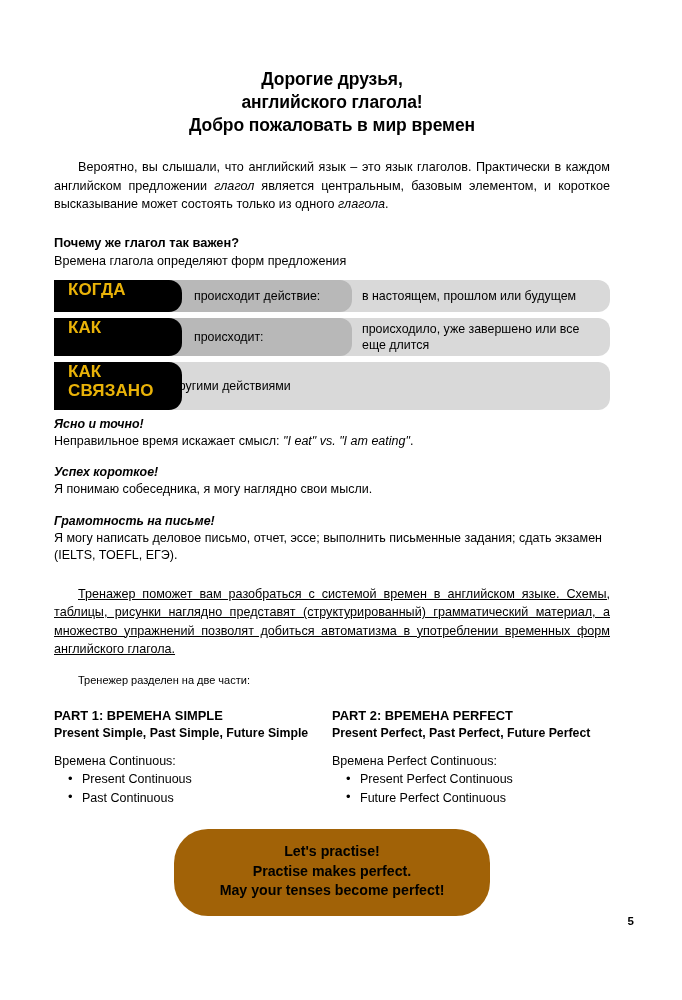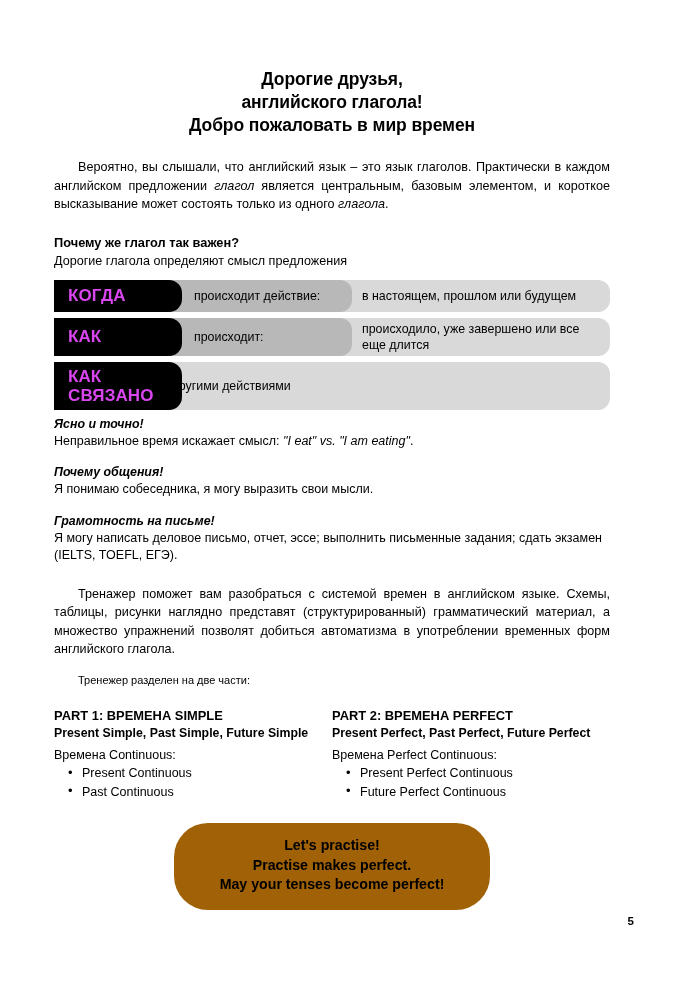--- a/index.html
+++ b/index.html
@@ -107,22 +107,22 @@
     padding-left: 140px;
   }
   .bar-black {
     position: absolute;
     left: 0; top: 0;
     width: 128px;
     bottom: 0;
     background: #000000;
     border-radius: 0 13px 13px 0;
     display: flex;
-    align-items: center;
-    color: #d946ef;
+    align-items: flex-start;
+    color: #eab308;
   }
   .bar-black .bt {
     font-size: 17px;
     font-weight: bold;
     line-height: 19px;
     padding-left: 14px;
     letter-spacing: 0.1px;
   }
   
   .bar.tallest .bar-black { width: 128px; border-radius: 0 13px 13px 0; }
@@ -144,20 +144,21 @@
   }
   .b-body i { font-style: italic; }
 
   
   .closing {
     margin-top: 20px;
     font-size: 12.6px;
     line-height: 18.6px;
     text-align: justify;
     text-indent: 24px;
+    text-decoration: underline;
   }
   .closing2 {
     font-size: 11px;
     line-height: 18.6px;
     text-indent: 24px;
   }
 
   
   .parts {
     margin-top: 18px;
@@ -170,21 +171,21 @@
     line-height: 16.5px;
   }
   .part-sub {
     font-size: 12.3px;
     font-weight: bold;
     line-height: 16.5px;
   }
   .part-lead {
     font-size: 12.5px;
     line-height: 18px;
-    margin-top: 5px;
+    margin-top: 11px;
   }
   ul.part-list {
     margin: 0;
     padding-left: 28px;
     list-style: none;
   }
   ul.part-list li {
     font-size: 12.5px;
     line-height: 18.6px;
     position: relative;
@@ -233,21 +234,21 @@
 
     <div class="title-block">
       <div class="title-line">Дорогие друзья,</div>
       <div class="title-line">английского глагола!</div>
       <div class="title-line">Добро пожаловать в мир времен</div>
     </div>
 
     <p class="intro"><span>Вероятно, вы слышали, что английский язык – это язык глаголов. Практически в каждом английском предложении </span><i>глагол</i><span> является центральным, базовым элементом, и короткое высказывание может состоять только из одного </span><i>глагола</i><span>.</span></p>
 
     <div class="q-head">Почему же глагол так важен?</div>
-    <div class="q-sub">Дорогие глагола определяют смысл предложения</div>
+    <div class="q-sub">Времена глагола определяют форм предложения</div>
 
     <div class="bars">
 
       <div class="bar">
         <div class="bar-light">
           <span class="lt">в настоящем, прошлом или будущем</span>
         </div>
         <div class="bar-mid">
           <span class="mt">происходит действие:</span>
         </div>
@@ -280,22 +281,22 @@
     </div>
 
     <div class="benefits">
 
       <div class="benefit">
         <div class="b-head">Ясно и точно!</div>
         <div class="b-body"><span>Неправильное время искажает смысл: </span><i>"I eat" vs. "I am eating"</i><span>.</span></div>
       </div>
 
       <div class="benefit">
-        <div class="b-head">Почему общения!</div>
-        <div class="b-body">Я понимаю собеседника, я могу выразить свои мысли.</div>
+        <div class="b-head">Успех короткое!</div>
+        <div class="b-body">Я понимаю собеседника, я могу наглядно свои мысли.</div>
       </div>
 
       <div class="benefit">
         <div class="b-head">Грамотность на письме!</div>
         <div class="b-body">Я могу написать деловое письмо, отчет, эссе; выполнить письменные задания; сдать экзамен (IELTS, TOEFL, ЕГЭ).</div>
       </div>
 
     </div>
 
     <p class="closing">Тренажер поможет вам разобраться с системой времен в английском языке. Схемы, таблицы, рисунки наглядно представят (структурированный) грамматический материал, а множество упражнений позволят добиться автоматизма в употреблении временных форм английского глагола.</p>

